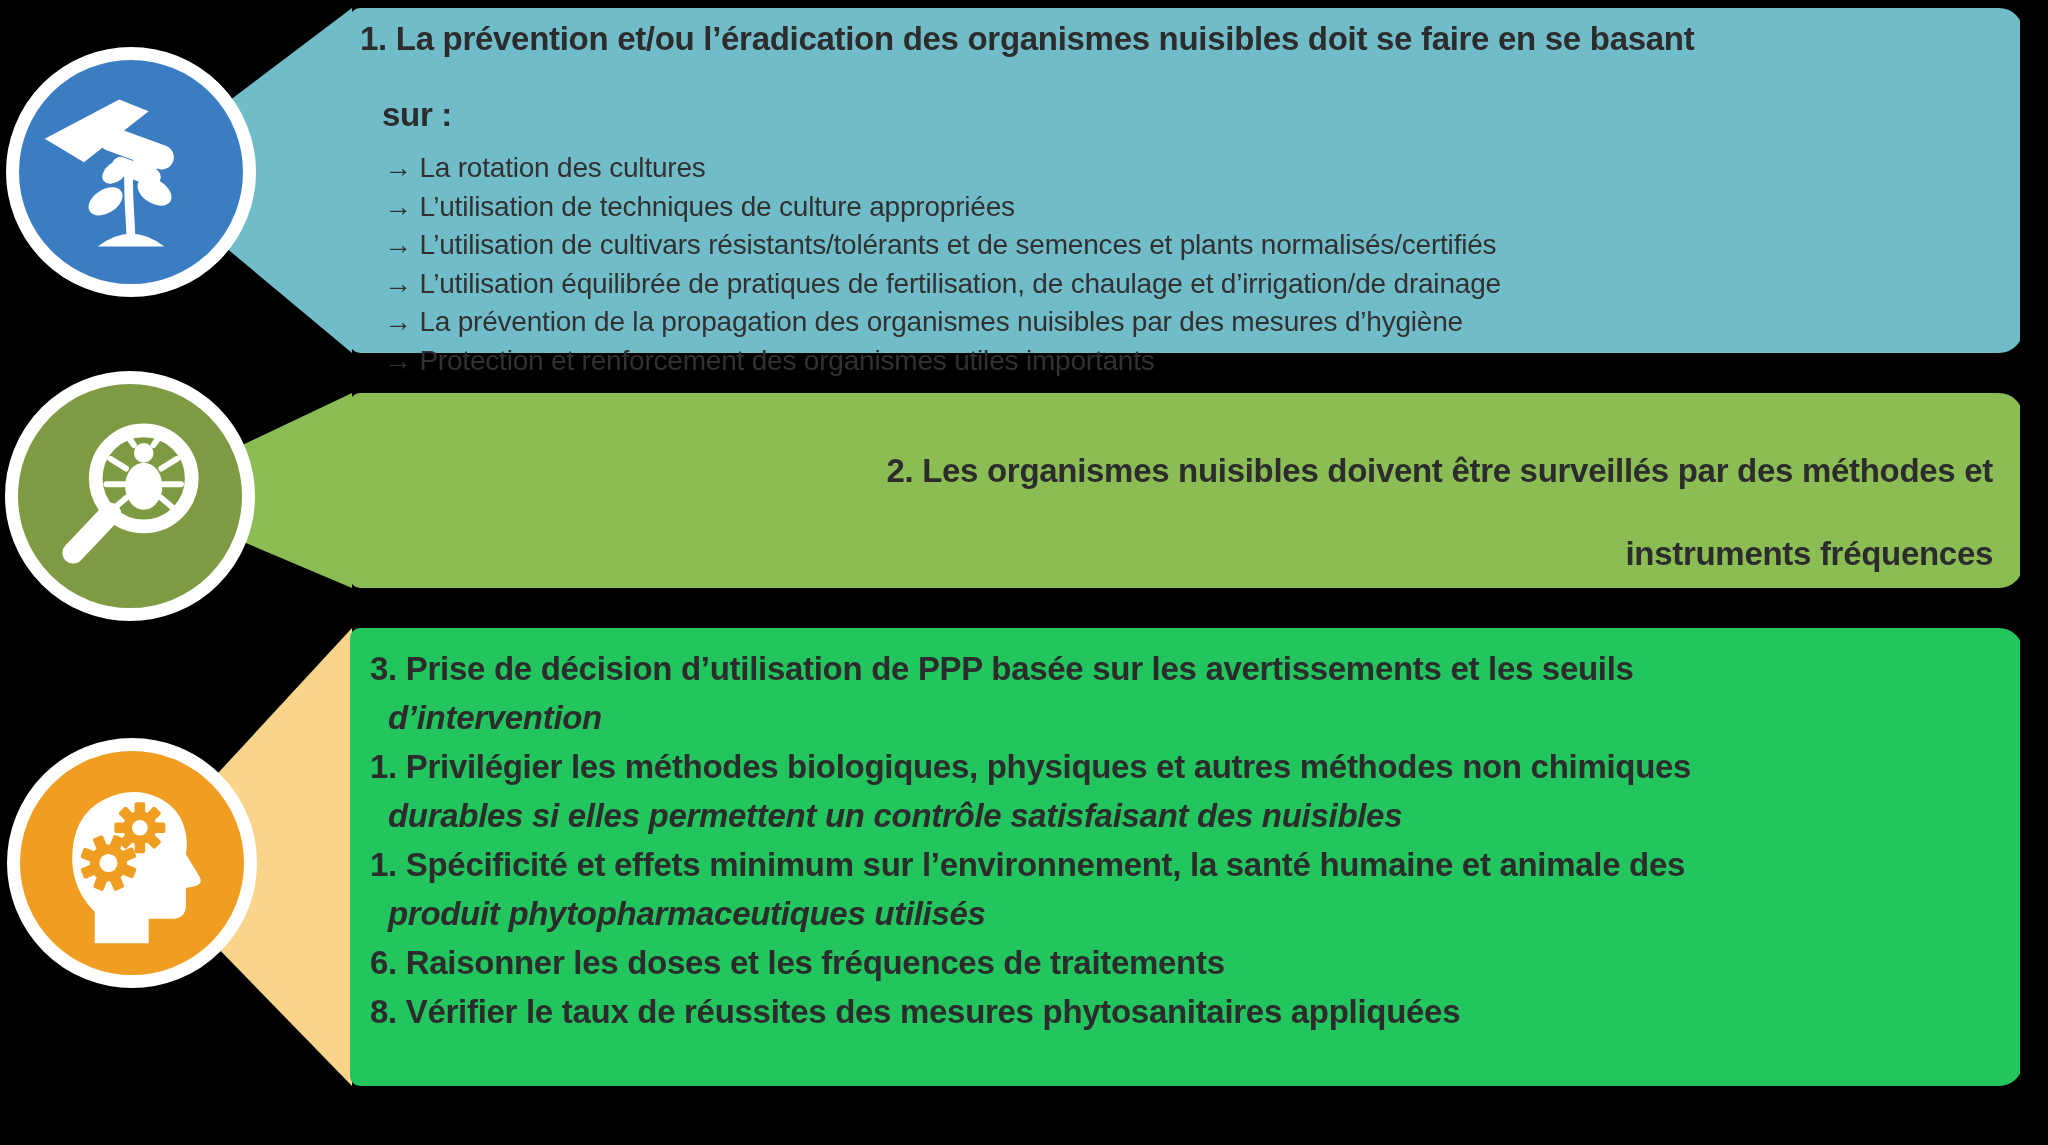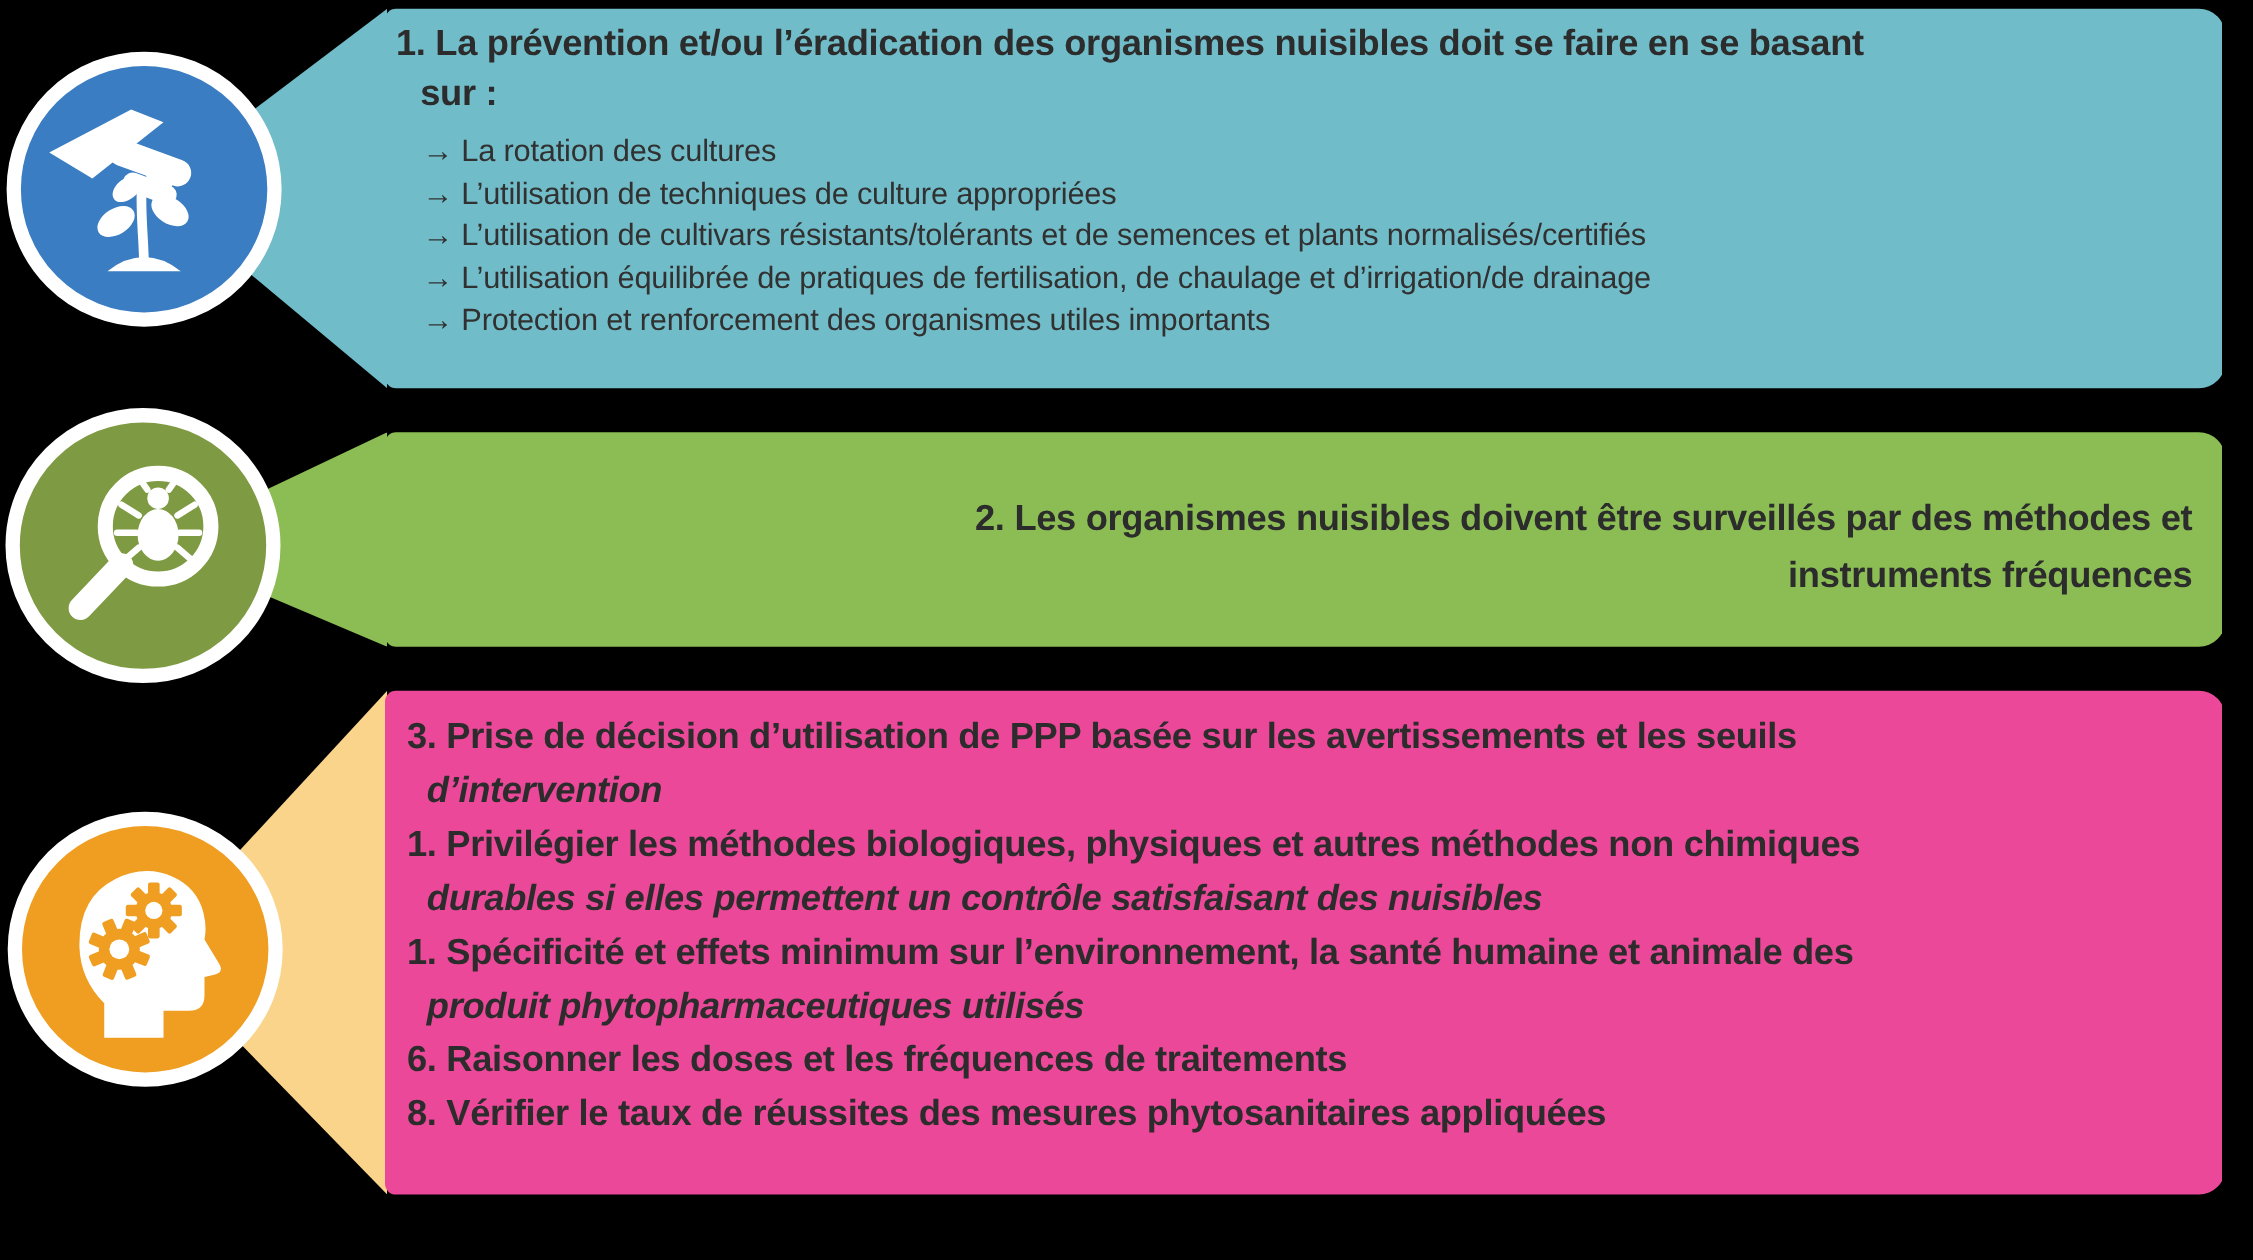--- a/index.html
+++ b/index.html
@@ -45,21 +45,21 @@
   }
   .c1{left:6px;top:47px;}
   .c2{left:5px;top:371px;}
   .c3{left:7px;top:738px;}
   .circle svg{width:196px;height:196px;display:block;}
   
   .title-line{
     font-size:33px;font-weight:bold;line-height:45px;
     letter-spacing:-0.3px;white-space:nowrap;
   }
-  .indent1{margin-left:22px;}
+  .indent1{margin-left:22px;margin-top:31px;}
   .bullets{margin-top:12px;margin-left:24px;}
   .bullet-line{
     font-size:28px;font-weight:normal;line-height:38.5px;
     letter-spacing:-0.2px;white-space:nowrap;color:#313131;
   }
   .big-line{
     font-size:33px;font-weight:bold;line-height:49px;
     letter-spacing:-0.3px;white-space:nowrap;
   }
   .cont{margin-left:18px;font-style:italic;}
@@ -72,20 +72,21 @@
 
   <div class="tri t1" style="background: rgb(113, 188, 201);"></div>
   <div class="banner b1" style="background: rgb(113, 188, 201);">
     <div class="title-line">1. La prévention et/ou l’éradication des organismes nuisibles doit se faire en se basant</div>
     <div class="title-line indent1">sur :</div>
     <div class="bullets">
       <div class="bullet-line">→ La rotation des cultures</div>
       <div class="bullet-line">→ L’utilisation de techniques de culture appropriées</div>
       <div class="bullet-line">→ L’utilisation de cultivars résistants/tolérants et de semences et plants normalisés/certifiés</div>
       <div class="bullet-line">→ L’utilisation équilibrée de pratiques de fertilisation, de chaulage et d’irrigation/de drainage</div>
+      <div class="bullet-line">→ La prévention de la propagation des organismes nuisibles par des mesures d’hygiène</div>
       <div class="bullet-line">→ Protection et renforcement des organismes utiles importants</div>
     </div>
   </div>
   <div class="circle c1" style="background: rgb(58, 125, 194);">
     <svg viewBox="0 0 100 100">
       <g fill="#ffffff">
         <path d="M6,33 L44,13 L59,19 L26,45 Z"></path>
         <rect x="36" y="25" width="40" height="12.5" rx="6.2" transform="rotate(20 36 25)"></rect>
         <rect x="42" y="41" width="26" height="9" rx="4.5" transform="rotate(20 42 41)"></rect>
       </g>
@@ -120,21 +121,21 @@
           <path d="M66,51 L73,57"></path>
       </g>
       <g fill="#ffffff">
         <circle cx="57" cy="28" r="5"></circle>
         <ellipse cx="57" cy="45" rx="9.5" ry="12"></ellipse>
       </g>
     </svg>
   </div>
 
   <div class="tri t3" style="background: rgb(250, 212, 138);"></div>
-  <div class="banner b3" style="background: #ec4899;">
+  <div class="banner b3" style="background: #22c55e;">
     <div class="big-line">3. Prise de décision d’utilisation de PPP basée sur les avertissements et les seuils</div>
     <div class="big-line cont">d’intervention</div>
     <div class="big-line">1. Privilégier les méthodes biologiques, physiques et autres méthodes non chimiques</div>
     <div class="big-line cont">durables si elles permettent un contrôle satisfaisant des nuisibles</div>
     <div class="big-line">1. Spécificité et effets minimum sur l’environnement, la santé humaine et animale des</div>
     <div class="big-line cont">produit phytopharmaceutiques utilisés</div>
     <div class="big-line">6. Raisonner les doses et les fréquences de traitements</div>
     <div class="big-line">8. Vérifier le taux de réussites des mesures phytosanitaires appliquées</div>
   </div>
   <div class="circle c3" style="background: rgb(240, 158, 34);">

